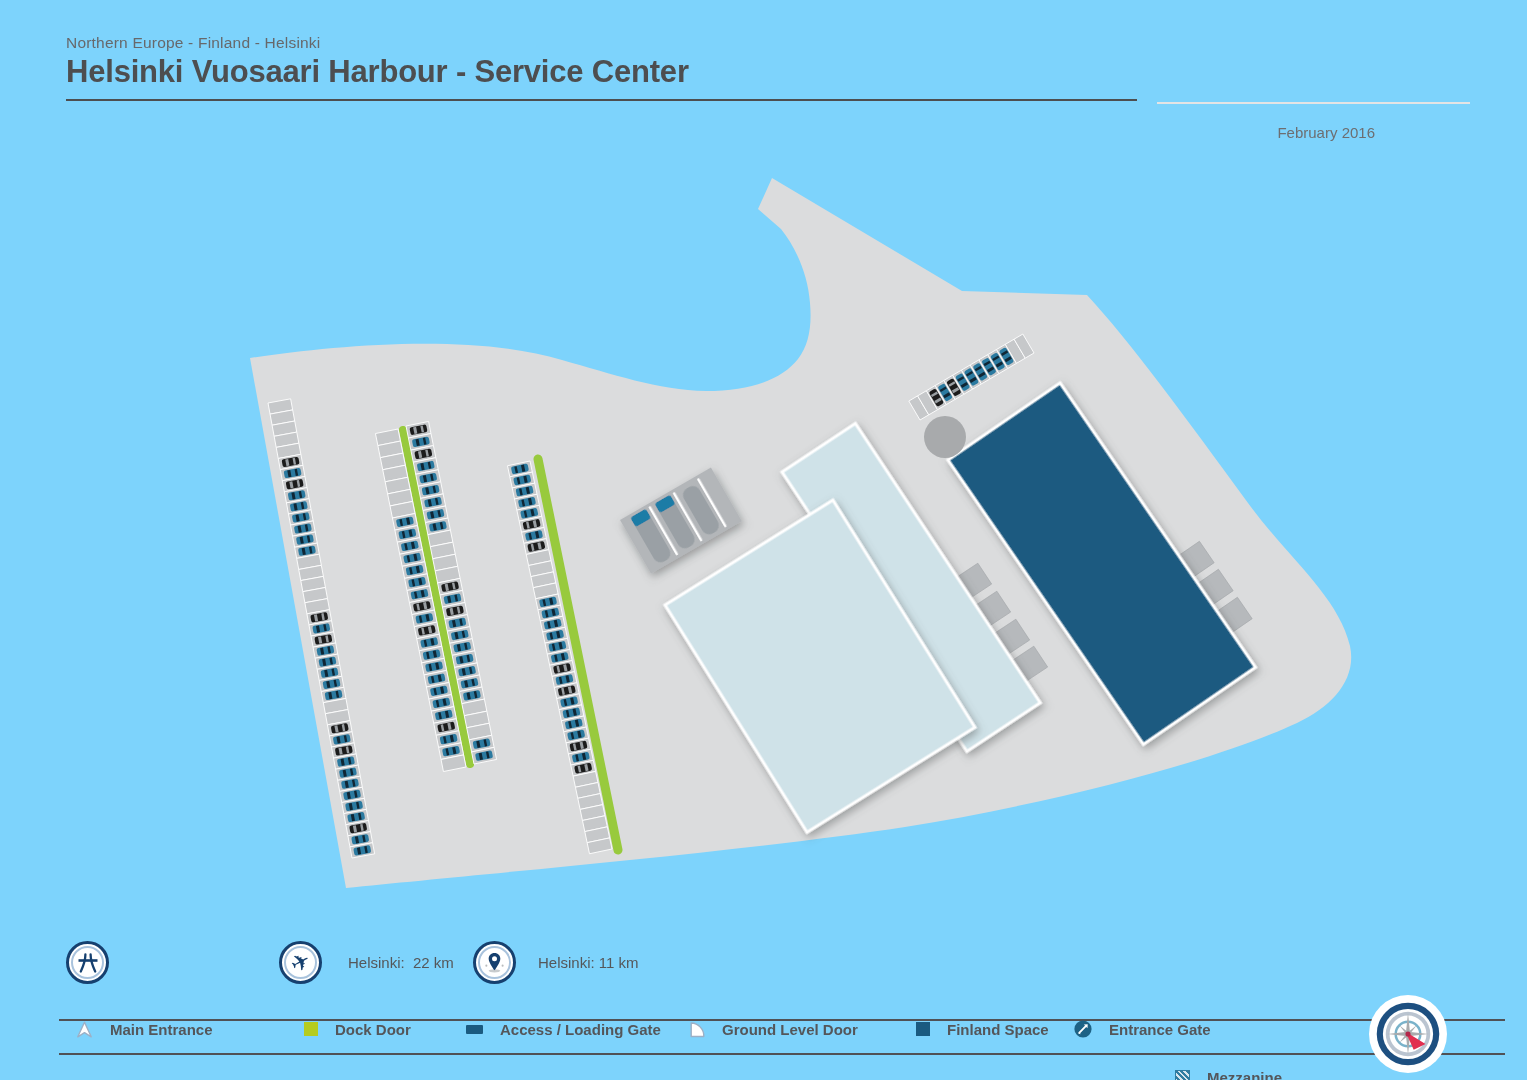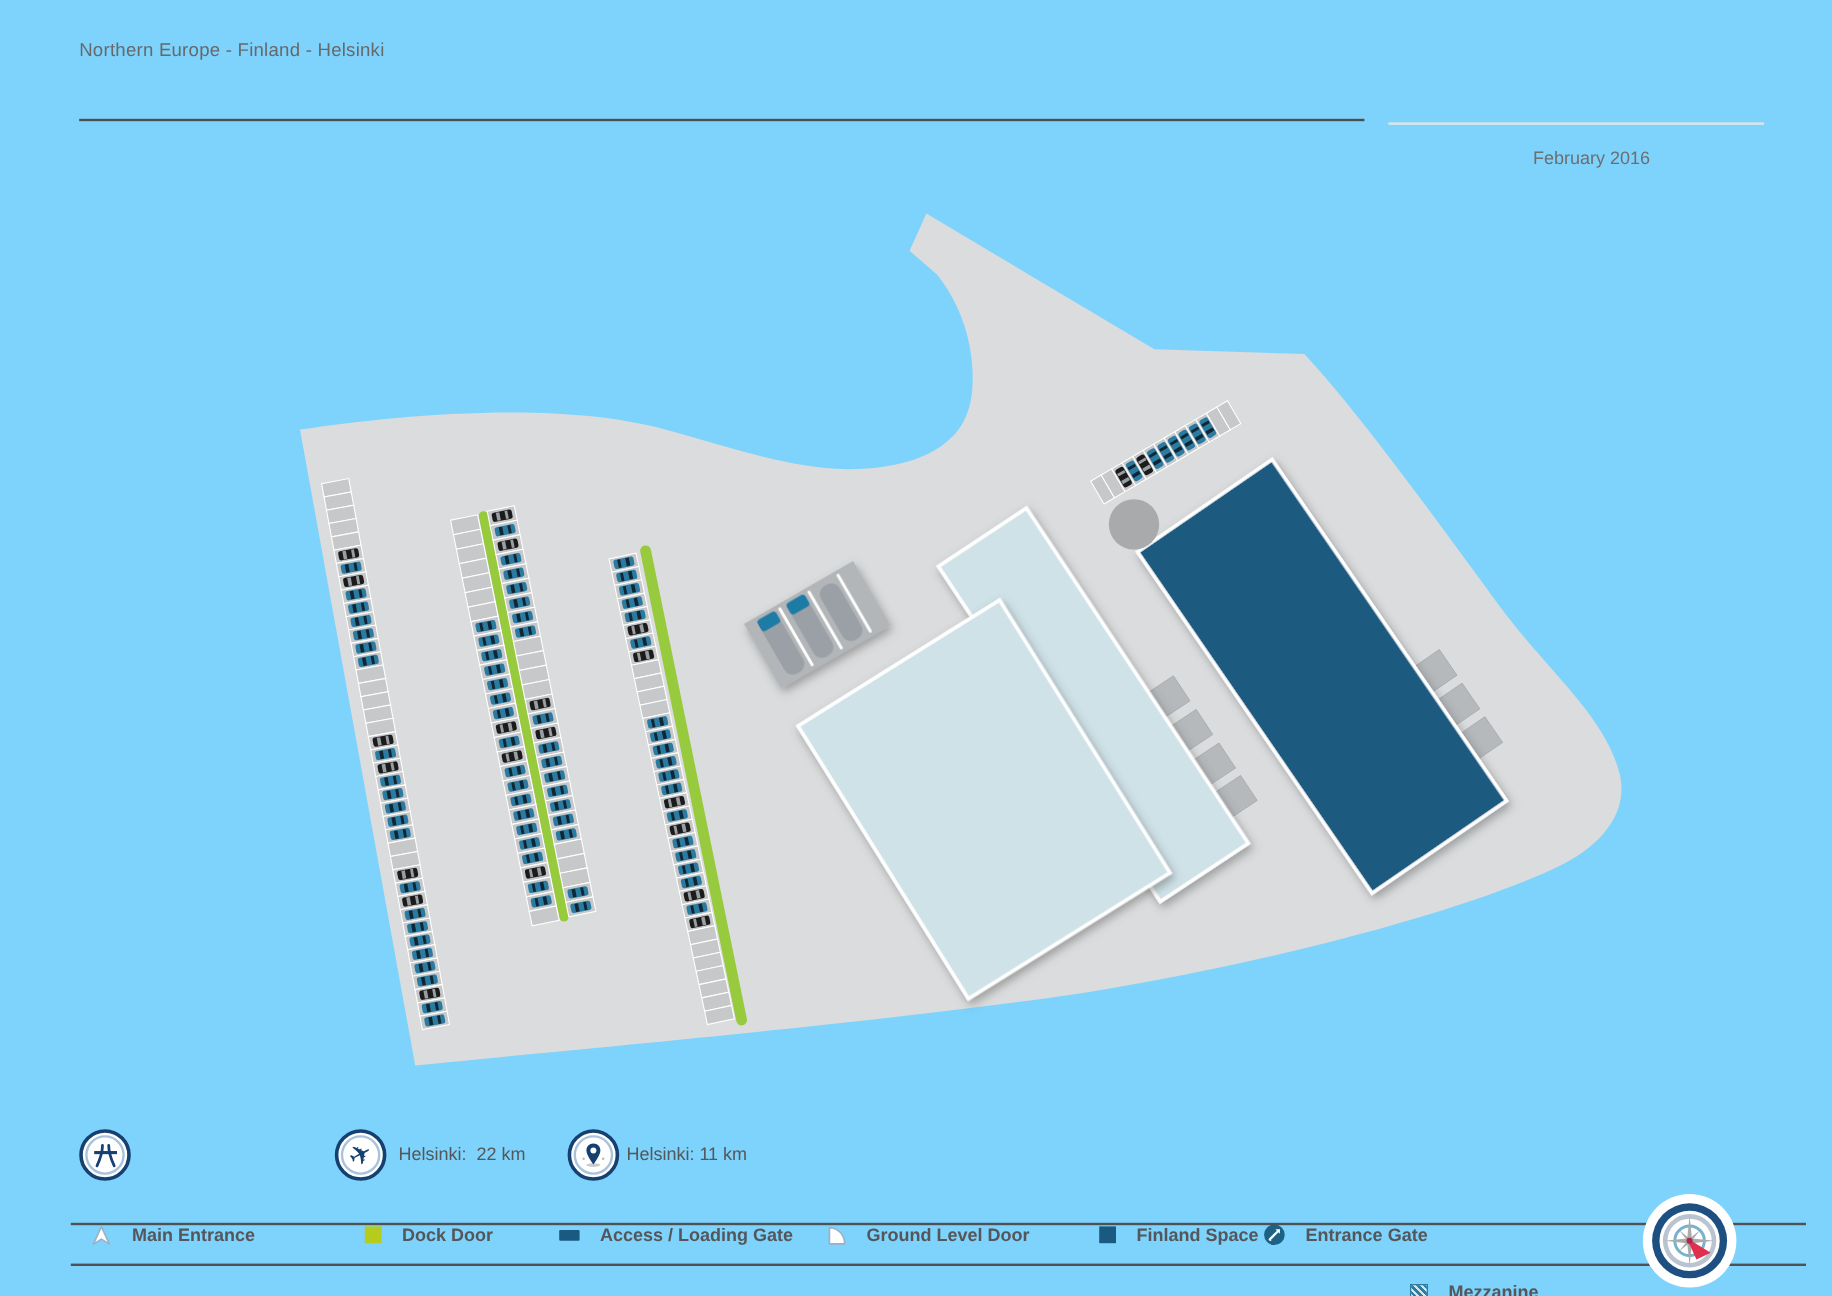--- a/index.html
+++ b/index.html
@@ -15,41 +15,42 @@
   .stat-label{display:inline-block;width:192px;}
   .map-date{left:1135px;top:124px;width:240px;text-align:right;font-size:15px;color:#6d6e71;}
   
   #site-map{left:0;top:0;}
   
   .ring{width:43px;height:43px;border-radius:50%;border:3px solid #16406f;box-sizing:border-box;
         display:flex;align-items:center;justify-content:center;background:#fff;}
   .ring-inner{width:33px;height:33px;border-radius:50%;border:2px solid #a9c3dd;box-sizing:border-box;
         display:flex;align-items:center;justify-content:center;background:#fff;}
   .roads{left:115px;top:919px;font-size:13.5px;line-height:17px;color:#55575a;}
-  .info-label{font-size:15px;color:#55575a;white-space:pre;}
+  .info-label{font-size:15px;color:#55575a;white-space:pre;margin-left:16px;}
   .plane-glyph{font-size:23px;color:#16406f;display:inline-block;transform:rotate(-28deg);line-height:1;}
   
   .legend-bar{left:59px;top:1019px;width:1446px;height:36px;border-top:2px solid #505155;border-bottom:2px solid #505155;box-sizing:border-box;}
   .leg-item{position:absolute;top:0;height:16px;display:flex;align-items:center;gap:17px;}
   .leg-label{font-size:15px;font-weight:bold;color:#54565a;white-space:nowrap;}
   .sq{width:14px;height:14px;}
   .dock-sq{background:#b5cc1e;}
   .office-sq{background:#1a5a80;}
   .gate-bar{width:17px;height:9px;background:#1a5a80;border-radius:1px;}
   .mezz-sq{width:15px;height:15px;border:1px solid #2f7ca1;box-sizing:border-box;
      background:repeating-linear-gradient(45deg,#2f7ca1 0 2px,#d6e4ec 2px 4px);}
   .compass-wrap{left:1369px;top:995px;width:78px;height:78px;background:#fff;border-radius:50%;
      display:flex;align-items:center;justify-content:center;}
 </style>
 </head>
 <body>
 
 <div class="page">
 
   <div class="abs breadcrumb">Northern Europe - Finland - Helsinki</div>
+  <h1 class="abs page-title">Helsinki Vuosaari Harbour - Service Center</h1>
   <div class="abs title-rule"></div>
   <div class="abs faint-rule"></div>
   <div class="abs map-date">February 2016</div>
 
   <svg id="site-map" class="abs" width="1527" height="1080" viewBox="0 0 1527 1080">
       <defs>
         <filter id="bshadow" x="-25%" y="-25%" width="150%" height="150%">
           <feDropShadow dx="0" dy="4" stdDeviation="4" flood-color="#55585a" flood-opacity="0.5"></feDropShadow>
         </filter>
       </defs>
@@ -820,21 +821,21 @@
     <div class="leg-item" style="left:629px;">
       <svg width="17" height="17" viewBox="0 0 17 17">
         <path d="M3.2 15.5 L3.2 2 A13 13 0 0 1 15.8 15.5 Z" fill="#fff" stroke="#9cb0c6" stroke-width="1.4" stroke-linejoin="round"></path>
       </svg>
       <span class="leg-label">Ground Level Door</span>
     </div>
     <div class="leg-item" style="left:857px;">
       <span class="sq office-sq"></span>
       <span class="leg-label">Finland Space</span>
     </div>
-    <div class="leg-item" style="left:994px;">
+    <div class="leg-item" style="left:1015px;">
       <svg width="18" height="18" viewBox="0 0 18 18">
         <circle cx="9" cy="9" r="8.6" fill="#1d6285"></circle>
         <path d="M5.2 12.8 L11.3 6.7" stroke="#fff" stroke-width="1.9" stroke-linecap="round"></path>
         <polygon points="9.8,4.4 13.7,4.3 13.5,8.2" fill="#fff"></polygon>
         <path d="M4.6 13.5 l2 .8 -.9 -2z" fill="#fff"></path>
       </svg>
       <span class="leg-label">Entrance Gate</span>
     </div>
     <div class="leg-item" style="left:1116px;margin-top:48px;">
       <span class="mezz-sq"></span>

